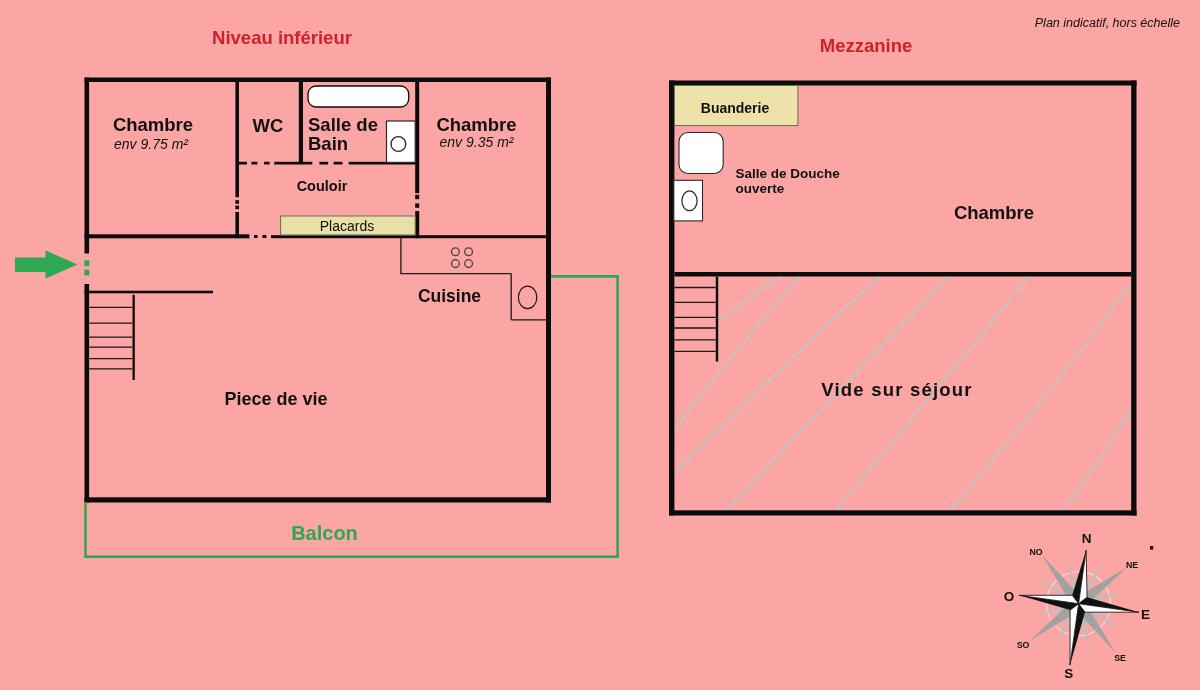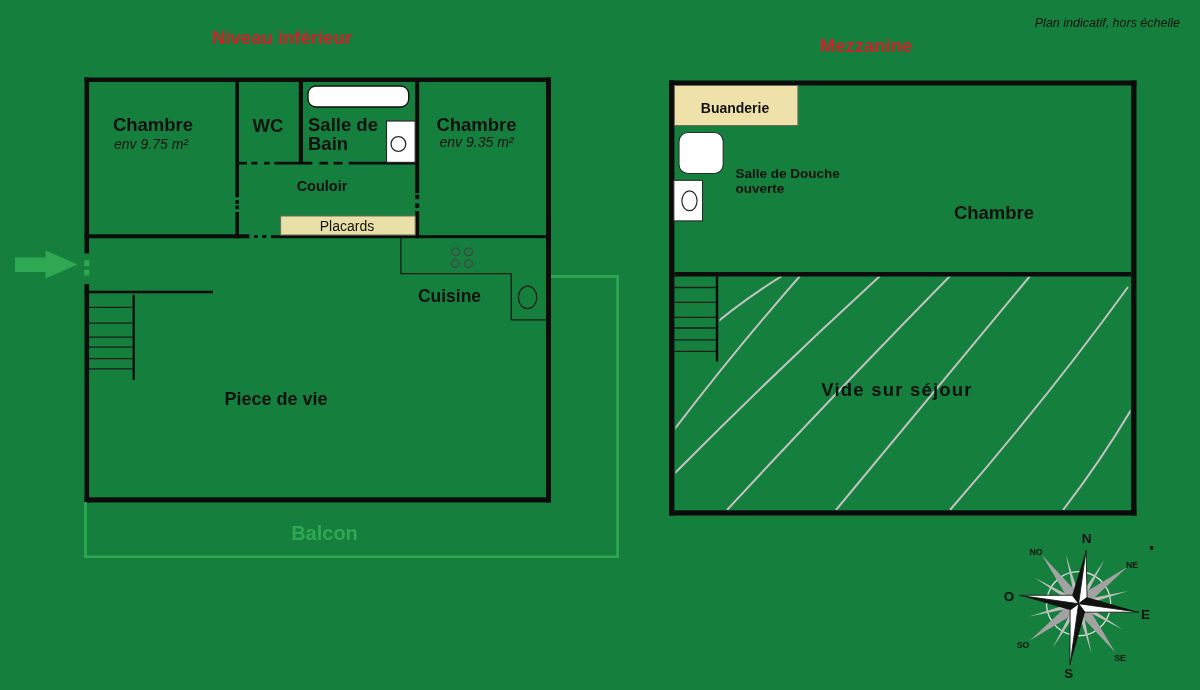--- a/index.html
+++ b/index.html
@@ -1,16 +1,16 @@
 <!DOCTYPE html>
 <html><head>
 <meta charset="utf-8">
 <style>
   html,body{margin:0;padding:0;background:#ffffff;}
-  .page{position:relative;width:1200px;height:690px;background:#15803d;overflow:hidden;
+  .page{position:relative;width:1200px;height:690px;background:#fca5a5;overflow:hidden;
         font-family:"Liberation Sans", sans-serif;}
   svg text{font-family:"Liberation Sans", sans-serif;}
 </style>
 </head>
 <body>
 <div class="page">
 <svg width="1200" height="690" viewBox="0 0 1200 690">
   <defs>
     <clipPath id="vclip">
           <path d="M 719.5,276.8 L 1130.5,276.8 L 1130.5,510 L 675.5,510 L 675.5,362 L 719.5,362 Z"></path>

